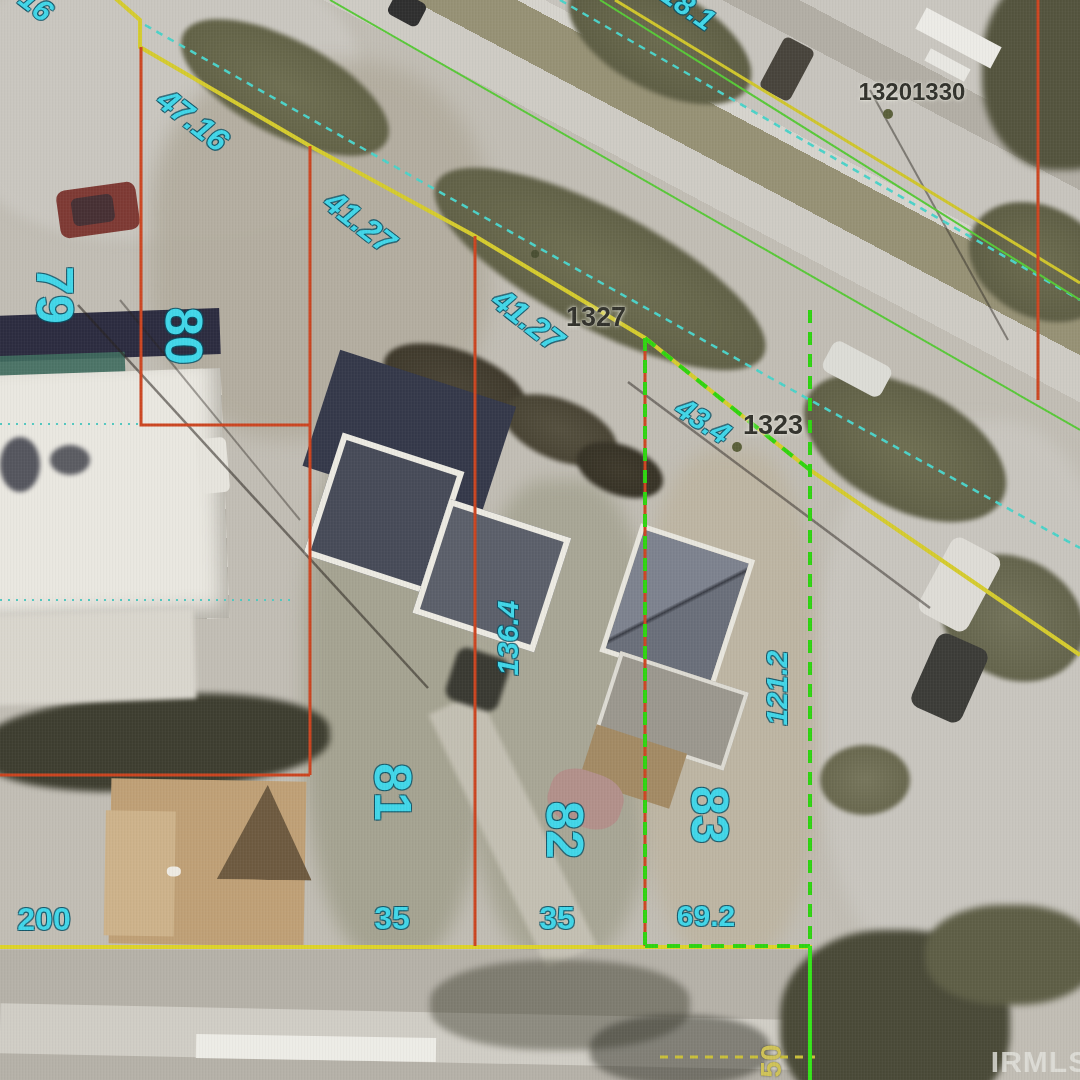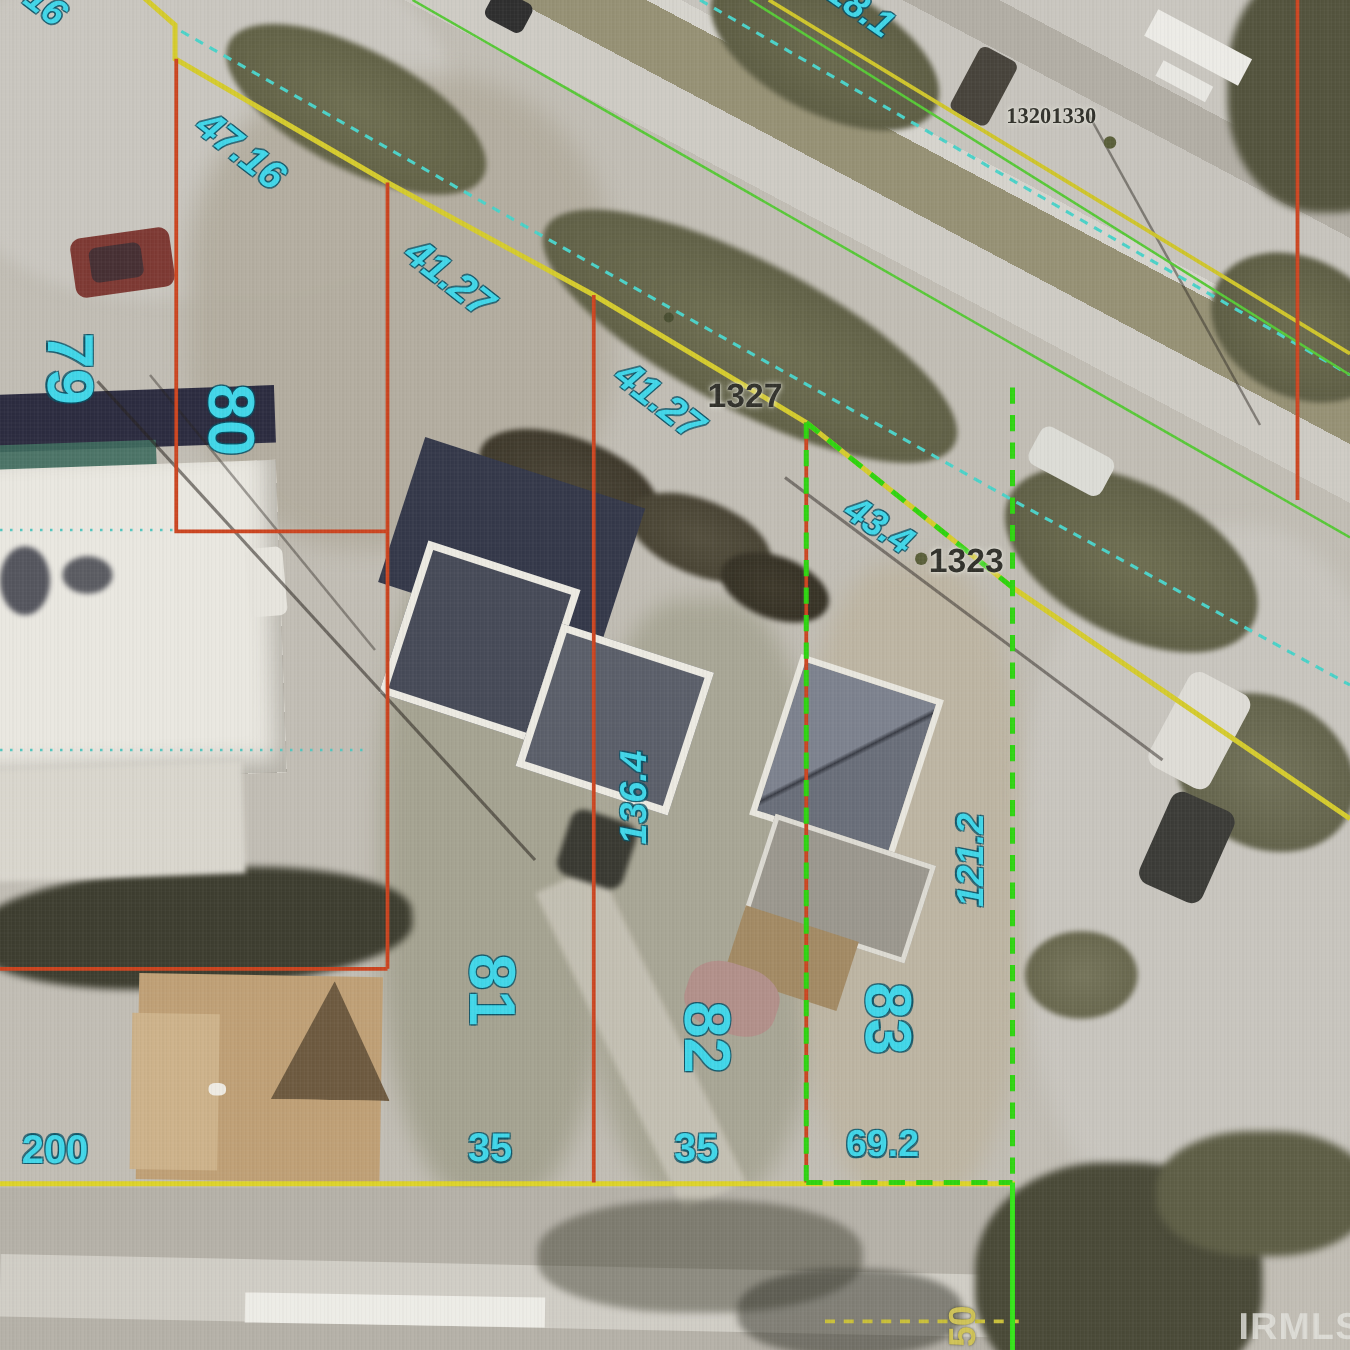--- a/index.html
+++ b/index.html
@@ -159,20 +159,20 @@
   <span class="lbl cy dim" style="left:508px;top:638px;font-size:30px;--r:-90deg;">136.4</span>
   <span class="lbl cy dim" style="left:777px;top:688px;font-size:30px;--r:-90deg;">121.2</span>
   <span class="lbl cy" style="left:44px;top:919px;font-size:32px;">200</span>
   <span class="lbl cy" style="left:392px;top:918px;font-size:32px;">35</span>
   <span class="lbl cy" style="left:557px;top:918px;font-size:32px;">35</span>
   <span class="lbl cy" style="left:706px;top:916px;font-size:30px;">69.2</span>
   <span class="lbl cy dim" style="left:36px;top:5px;font-size:30px;--r:38deg;">16</span>
   <span class="lbl cy dim" style="left:688px;top:7px;font-size:30px;--r:35deg;">18.1</span>
   <span class="lbl y50" style="left:771px;top:1061px;font-size:30px;font-weight:bold;--r:-90deg;">50</span>
 
-  <span class="lbl addr" style="left:841px;top:92px;font-size:18px;font-family:Liberation Serif, serif;">13201330</span>
+  <span class="lbl addr" style="left:912px;top:92px;font-size:24px;">13201330</span>
   <span class="lbl addr" style="left:596px;top:317px;font-size:27px;text-align:center;">1327</span>
-  <span class="lbl addr" style="left:773px;top:425px;font-size:27px;margin-top:24px;">1323</span>
+  <span class="lbl addr" style="left:773px;top:425px;font-size:27px;">1323</span>
 
   <span class="lbl wm" style="left:1040px;top:1062px;font-size:30px;">IRMLS</span>
 
   <div id="moire"></div>
 </div>
 
 </body></html>

